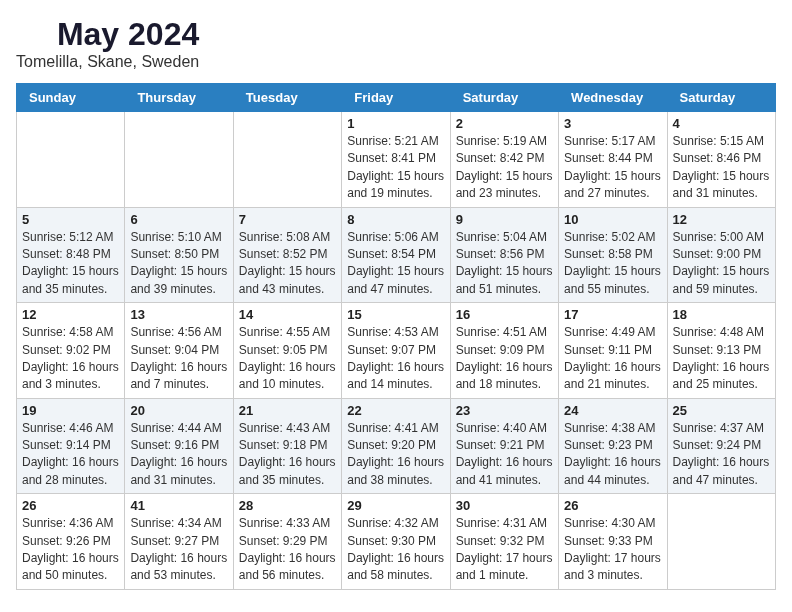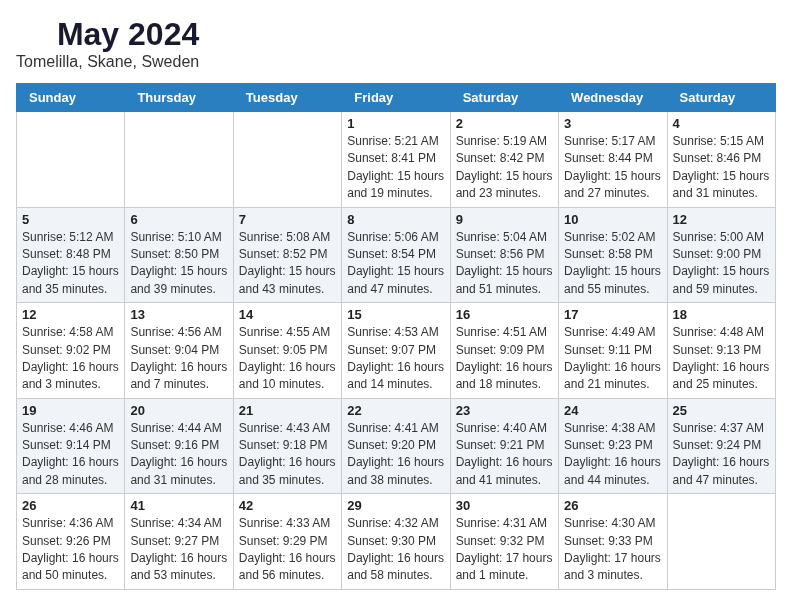--- a/index.html
+++ b/index.html
@@ -221,21 +221,21 @@
       <tr class="row-white">
         <td>
           <span class="day-num">26</span>
           <div class="day-info">Sunrise: 4:36 AM<br>Sunset: 9:26 PM<br>Daylight: 16 hours<br>and 50 minutes.</div>
         </td>
         <td>
           <span class="day-num">41</span>
           <div class="day-info">Sunrise: 4:34 AM<br>Sunset: 9:27 PM<br>Daylight: 16 hours<br>and 53 minutes.</div>
         </td>
         <td>
-          <span class="day-num">42</span>
+          <span class="day-num">28</span>
           <div class="day-info">Sunrise: 4:33 AM<br>Sunset: 9:29 PM<br>Daylight: 16 hours<br>and 56 minutes.</div>
         </td>
         <td>
           <span class="day-num">29</span>
           <div class="day-info">Sunrise: 4:32 AM<br>Sunset: 9:30 PM<br>Daylight: 16 hours<br>and 58 minutes.</div>
         </td>
         <td>
           <span class="day-num">30</span>
           <div class="day-info">Sunrise: 4:31 AM<br>Sunset: 9:32 PM<br>Daylight: 17 hours<br>and 1 minute.</div>
         </td>

